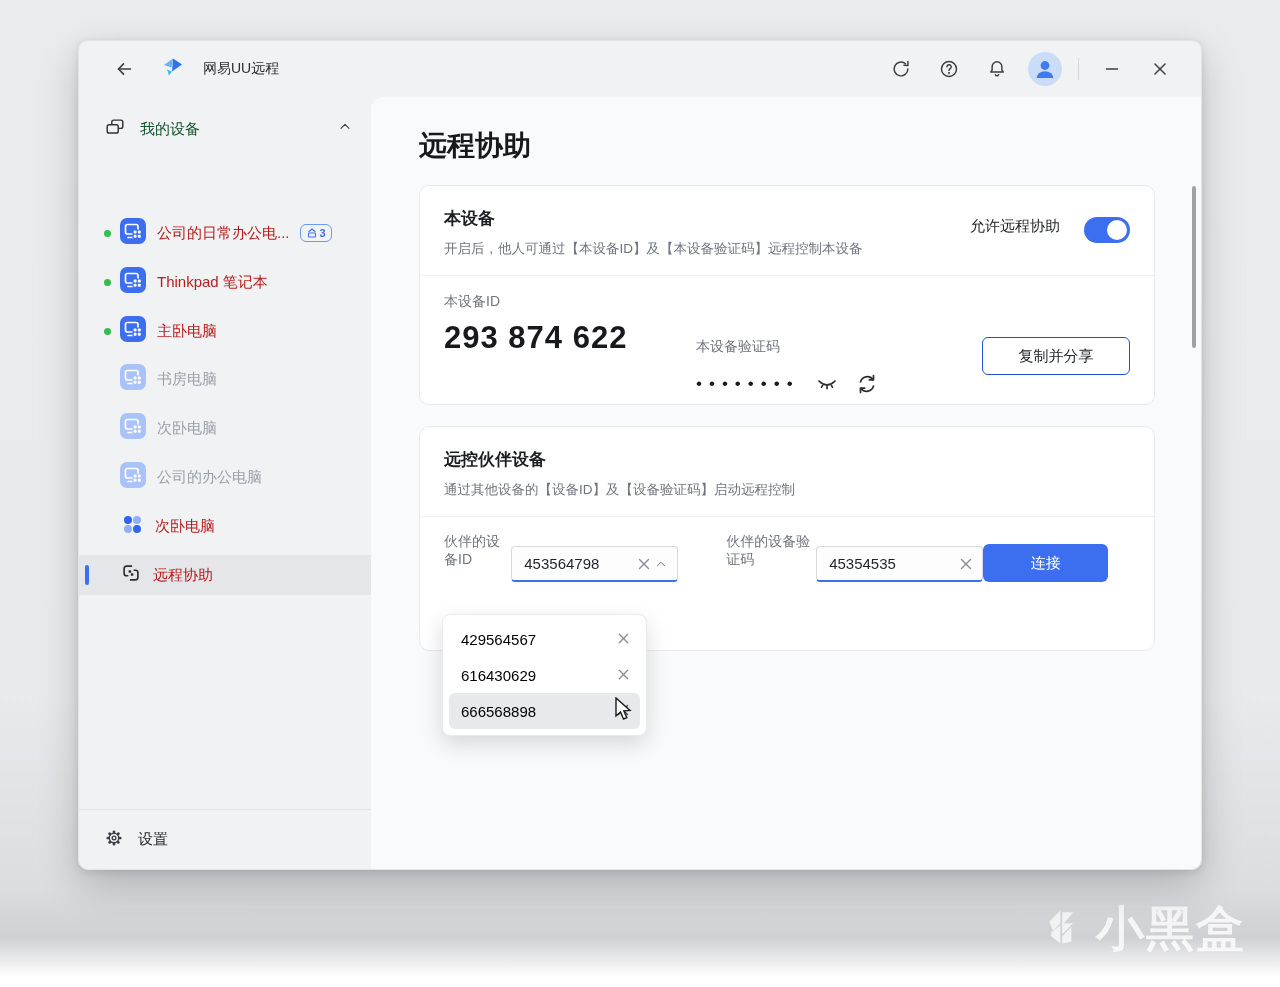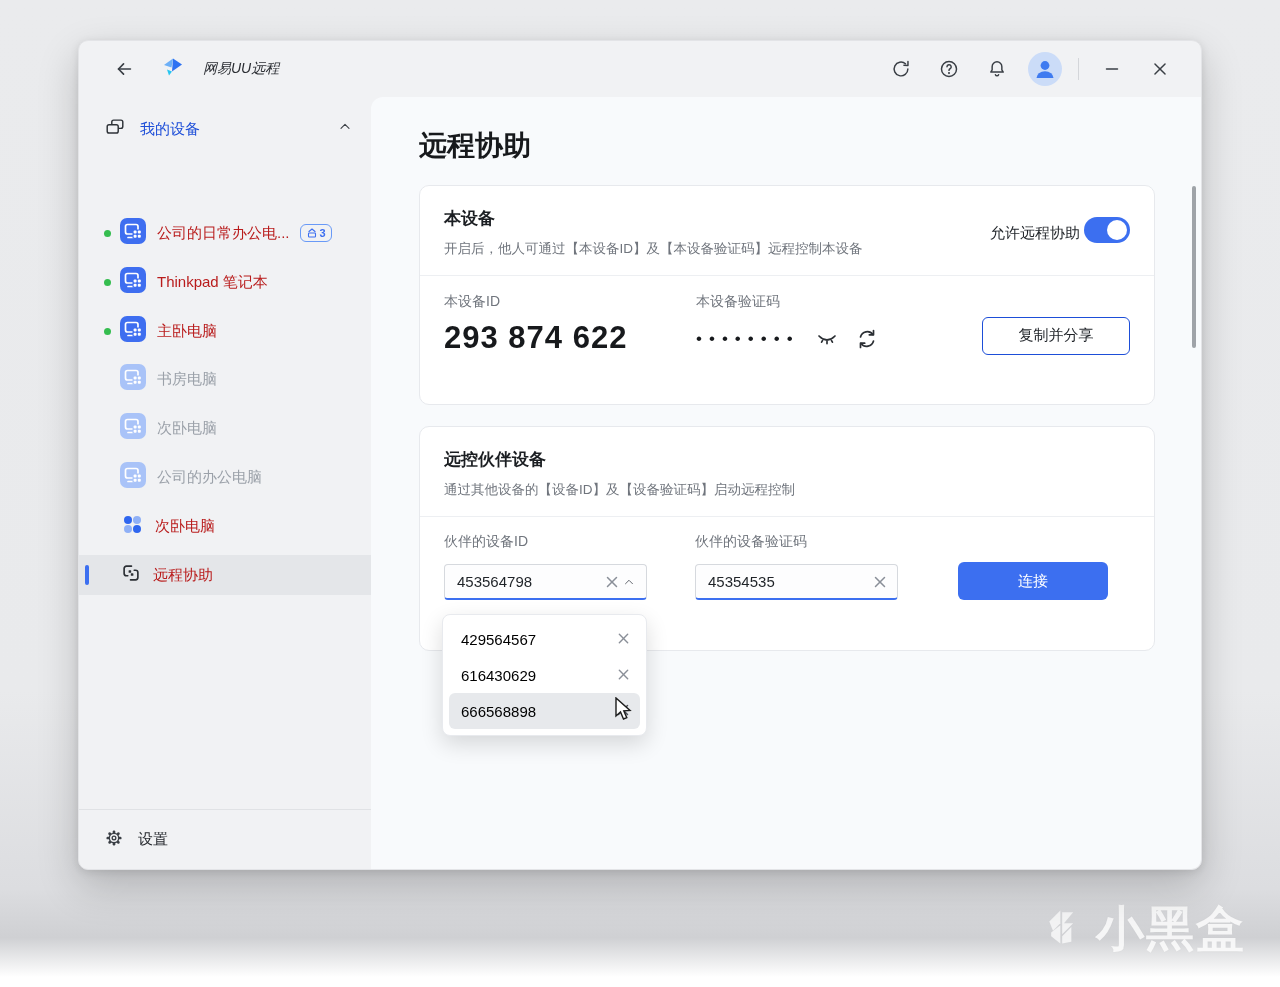--- a/index.html
+++ b/index.html
@@ -13,32 +13,32 @@
   
   .window{
     position:absolute;left:78px;top:40px;width:1124px;height:830px;
     background:#f1f2f4;border-radius:10px;
     box-shadow:0 16px 42px rgba(0,0,0,.20), 0 2px 8px rgba(0,0,0,.10);
     overflow:hidden;border:1px solid #e3e4e7;box-sizing:border-box;
   }
 
   
   .titlebar{position:absolute;left:0;top:0;right:0;height:56px;display:flex;align-items:center;}
-  .tb-left{display:flex;align-items:center;gap:18px;padding-left:26px;font-style:italic;}
+  .tb-left{display:flex;align-items:center;gap:18px;padding-left:26px;}
   .tb-title{font-size:14px;color:#2b2e33;}
   .tb-right{margin-left:auto;display:flex;align-items:center;gap:10px;padding-right:22px;}
   .tb-btn{width:38px;height:34px;display:flex;align-items:center;justify-content:center;border-radius:6px;cursor:default;}
   .tb-sep{width:1px;height:22px;background:#d4d6da;margin:0 4px;}
   .icon-stroke{stroke:#3a3f45;fill:none;stroke-width:1.6;stroke-linecap:round;stroke-linejoin:round;}
   .avatar{width:34px;height:34px;border-radius:50%;background:#cbdcf8;display:flex;align-items:center;justify-content:center;}
 
   
   .sidebar{position:absolute;left:0;top:56px;width:292px;bottom:0;}
   .sb-header{position:absolute;left:0;top:12px;width:100%;height:40px;display:flex;align-items:center;padding:0 18px 0 25px;box-sizing:border-box;}
-  .sb-header-label{font-size:15px;color:#1d4ed8;margin-left:14px;font-weight:400;}
+  .sb-header-label{font-size:15px;color:#14532d;margin-left:14px;font-weight:400;}
   .sb-chevron{margin-left:auto;}
   .sb-item{position:absolute;left:0;width:100%;height:40px;display:flex;align-items:center;padding-left:25px;box-sizing:border-box;}
   .sb-dot{width:7px;height:7px;border-radius:50%;background:#35bd4f;margin-right:9px;flex:0 0 auto;}
   .sb-dot.off{background:transparent;}
   .sb-devicon{flex:0 0 auto;margin-right:11px;}
   .sb-label{font-size:15px;color:#b91c1c;white-space:nowrap;overflow:hidden;text-overflow:ellipsis;max-width:150px;}
   .sb-label.off{color:#9ba1a9;}
   .sb-badge{margin-left:10px;display:inline-flex;align-items:center;gap:2px;border:1.5px solid #699af7;color:#3c6ff0;border-radius:6px;padding:1px 5px;font-size:11px;font-weight:700;line-height:14px;}
   .sb-item.selected{background:#e4e6e9;}
   .sel-bar{position:absolute;left:6px;top:10px;width:4px;height:20px;border-radius:2px;background:#3c6ff0;}
@@ -50,37 +50,37 @@
   .main h1{margin:30px 0 0 48px;font-size:28px;font-weight:700;color:#17191c;}
   .scroll-thumb{position:absolute;right:5px;top:89px;width:4px;height:162px;border-radius:2px;background:#9fa3a8;}
 
   .card{position:absolute;left:48px;width:736px;background:#ffffff;border:1px solid #e7e9ed;border-radius:10px;box-sizing:border-box;}
   .card-local{top:88px;height:220px;}
   .card-partner{top:329px;height:225px;}
   .card-head{display:flex;justify-content:space-between;align-items:flex-start;padding:21px 24px 0 24px;}
   .card-title{font-size:17px;font-weight:700;color:#1b1e22;}
   .card-desc{font-size:13.5px;color:#70757d;margin-top:10px;}
   .divider{border-top:1px solid #edeff2;margin-top:17px;}
-  .toggle-wrap{display:flex;align-items:flex-end;gap:4px;margin-top:10px;}
+  .toggle-wrap{display:flex;align-items:flex-start;gap:24px;margin-top:10px;}
   .toggle-label{font-size:15px;color:#1f2328;}
   .toggle{width:46px;height:26px;border-radius:13px;background:#3c6ff0;position:relative;}
   .toggle-knob{position:absolute;right:3px;top:3px;width:20px;height:20px;border-radius:50%;background:#fff;}
 
   .local-body{display:flex;align-items:flex-start;padding:17px 24px 0 24px;}
   .field-label{font-size:14px;color:#70757d;}
   .id-col{width:252px;}
   .id-value{font-size:31px;font-weight:700;color:#17191c;margin-top:9px;letter-spacing:1px;}
-  .code-col{flex:1;}
+  .code-col{flex:1;margin-top:45px;}
   .code-row{display:flex;align-items:center;gap:14px;margin-top:15px;}
   .code-dots{font-size:17px;letter-spacing:7px;color:#17191c;line-height:26px;}
   .icon-btn{display:flex;align-items:center;justify-content:center;width:26px;height:26px;}
   .copy-btn{align-self:center;margin-top:22px;background:#fff;border:1px solid #1d4ed8;border-radius:6px;height:38px;width:148px;display:flex;align-items:center;justify-content:center;font-size:15px;color:#1f2328;}
 
   .partner-body{padding:16px 24px 0 24px;display:flex;align-items:flex-end;}
-  .pfield{display:flex;flex-direction:column;}
+  .pfield{display:flex;flex-direction:row;}
   .pfield.second{margin-left:48px;}
   .pinput{margin-top:13px;width:203px;height:36px;box-sizing:border-box;background:#fdfdfe;border:1px solid #d6d9de;border-bottom:2px solid #3c6ff0;border-radius:4px;display:flex;align-items:center;padding:0 8px 0 12px;}
   .pinput input{border:none;outline:none;background:transparent;font-size:15px;color:#1f2328;width:100%;font-family:inherit;padding:0;}
   .connect-btn{margin-left:auto;margin-right:22px;background:#3c6ff0;border:none;border-radius:6px;height:38px;width:150px;display:flex;align-items:center;justify-content:center;font-size:15px;color:#ffffff;}
 
   
   .dropdown{position:absolute;left:71px;top:517px;width:205px;background:#ffffff;border:1px solid #e8eaee;border-radius:8px;box-shadow:0 8px 22px rgba(0,0,0,.14);padding:6px;box-sizing:border-box;z-index:5;}
   .dd-item{height:36px;border-radius:6px;display:flex;align-items:center;padding:0 10px 0 12px;font-size:15px;color:#000000;}
   .dd-item .dd-x{margin-left:auto;}
   .dd-item.hover{background:#e7e9ec;}

